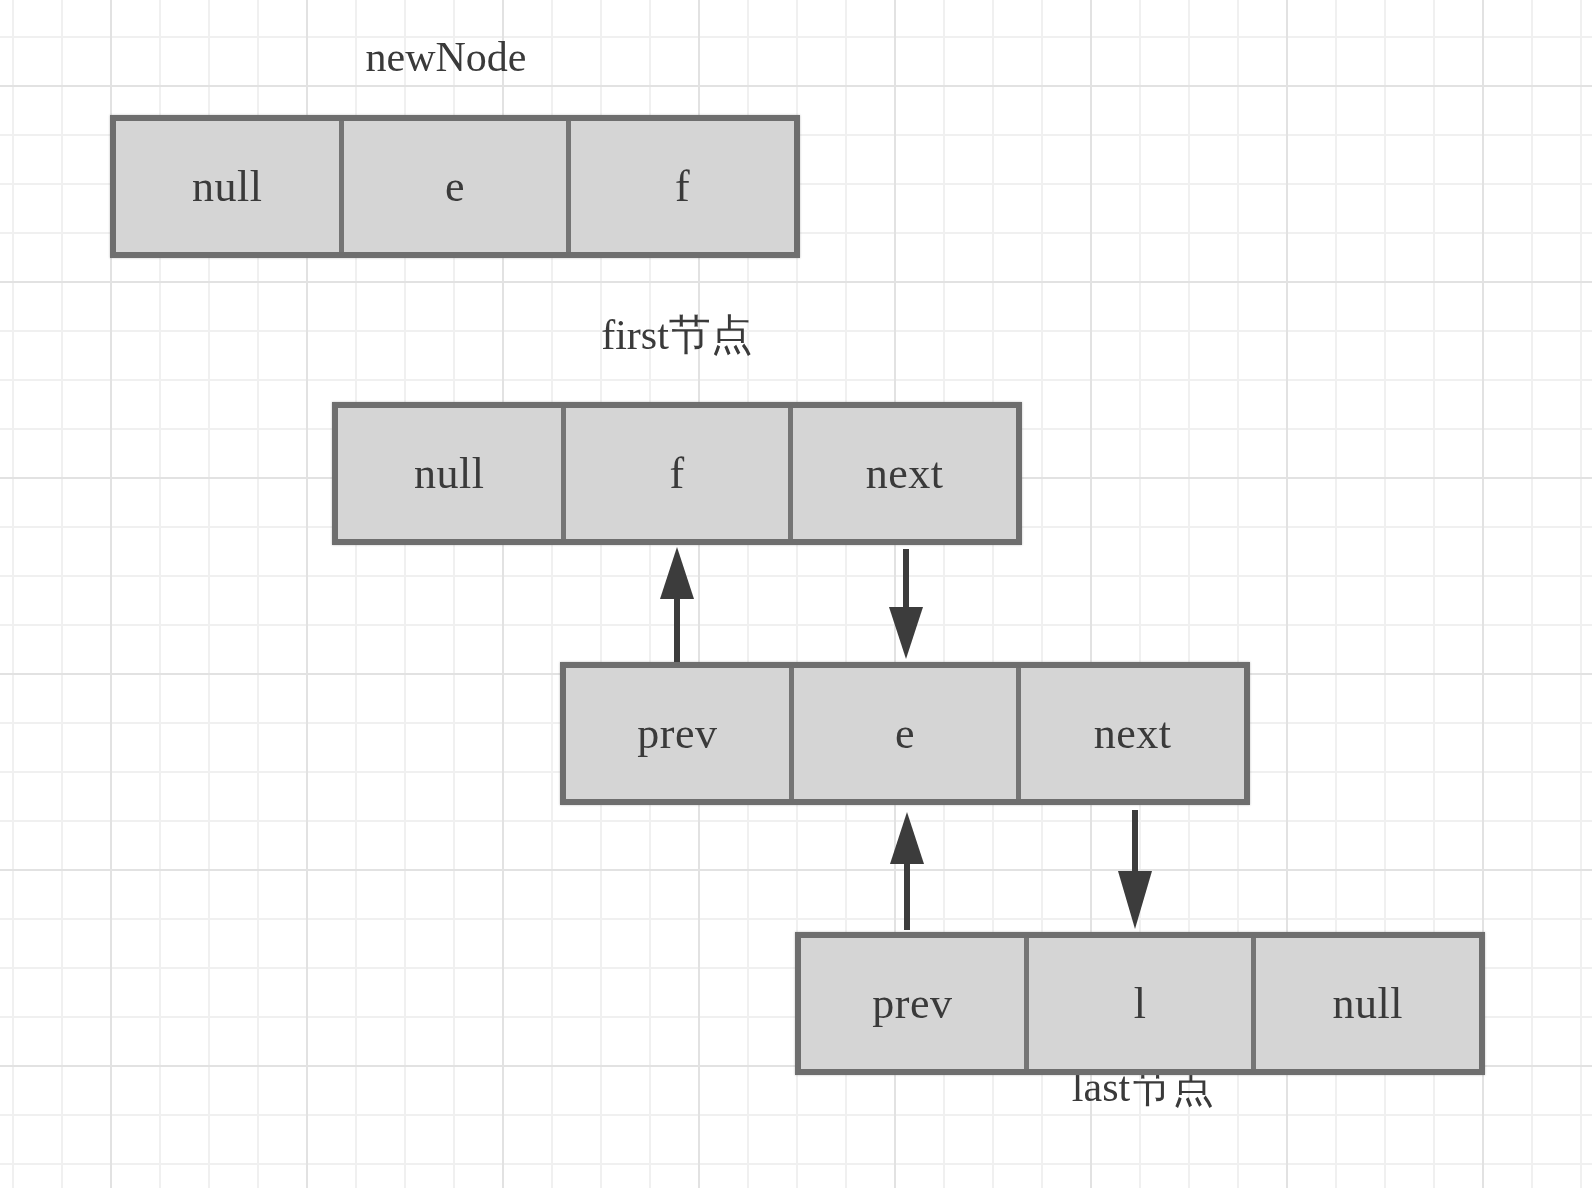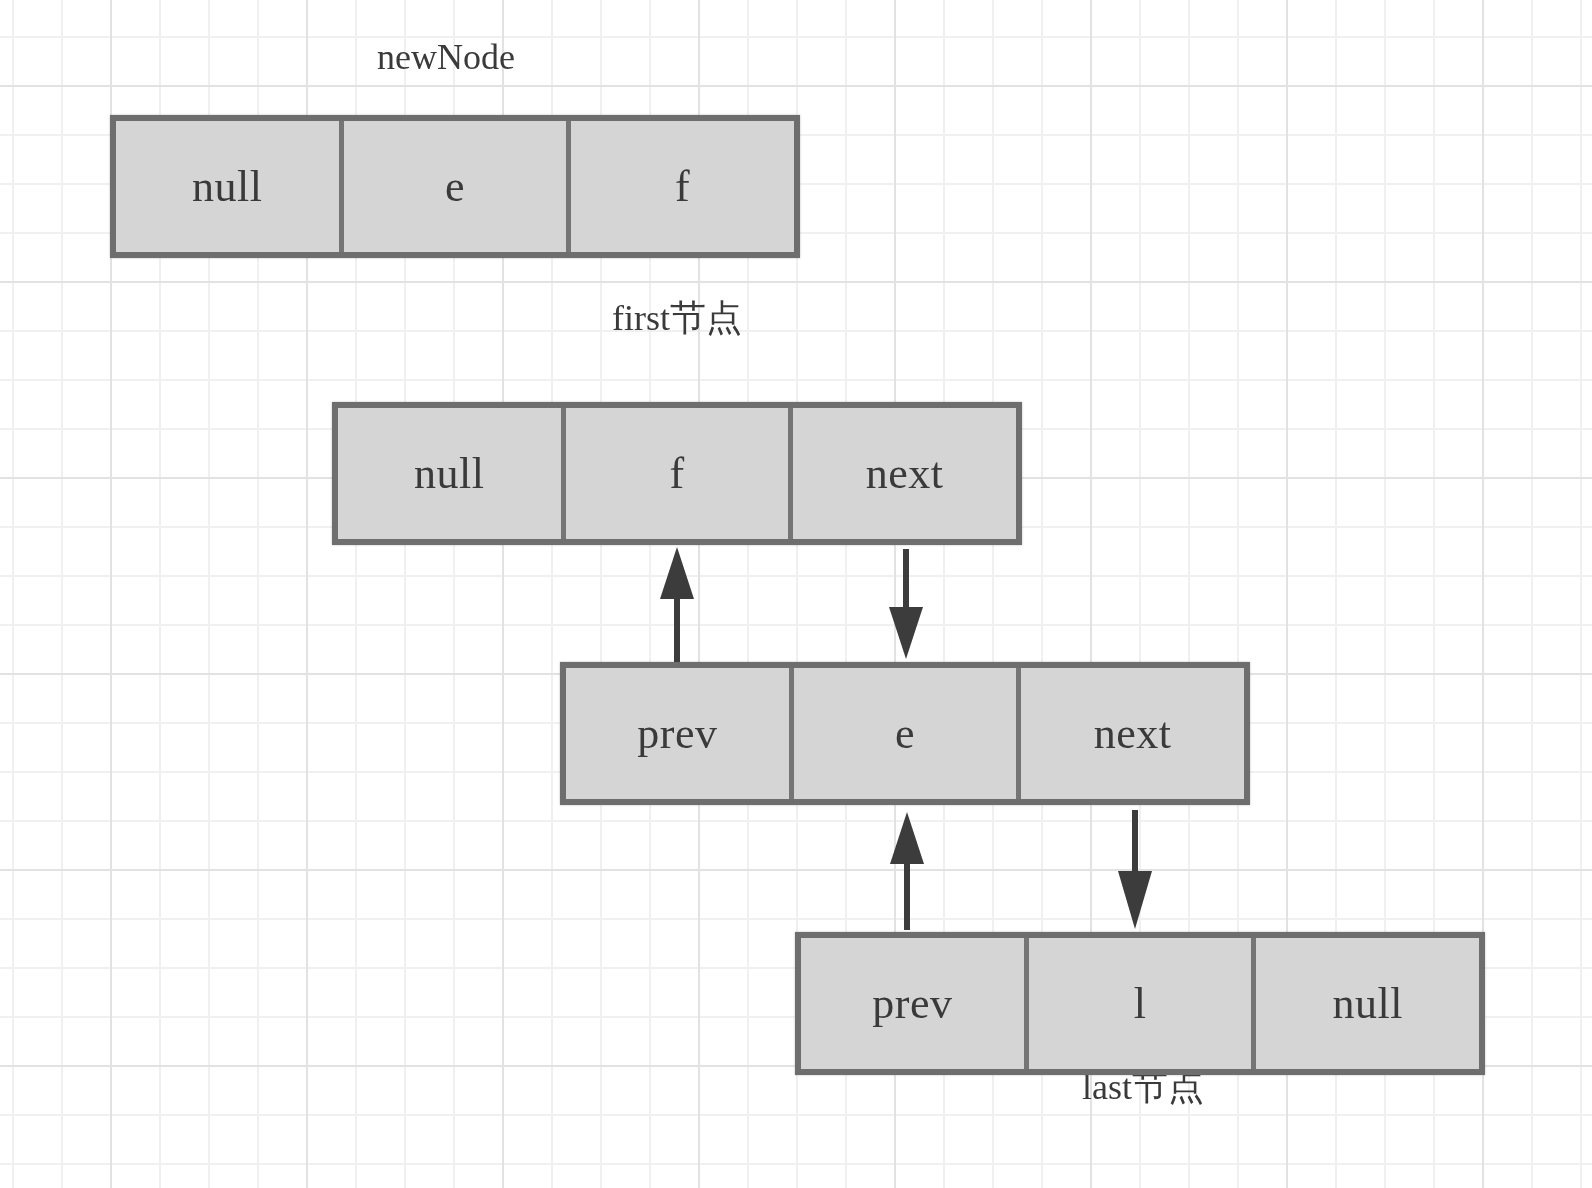--- a/index.html
+++ b/index.html
@@ -50,27 +50,27 @@
   }
 
   #node-newnode { left: 110px; top: 115px; width: 690px; height: 143px; }
   #node-first   { left: 332px; top: 402px; width: 690px; height: 143px; }
   #node-middle  { left: 560px; top: 662px; width: 690px; height: 143px; }
   #node-last    { left: 795px; top: 932px; width: 690px; height: 143px; }
 
   .float-label {
     position: absolute;
     transform: translate(-50%, -50%);
-    font-size: 36px;
+    font-size: 42px;
     line-height: 1;
     white-space: nowrap;
     color: #3a3a3a;
   }
   #label-newnode { left: 446px;  top: 57px;  }
-  #label-first   { left: 677px;  top: 318px; }
+  #label-first   { left: 677px;  top: 335px; }
   #label-last    { left: 1143px; top: 1087px; }
 
   .arrow-layer {
     position: absolute;
     left: 0; top: 0;
     width: 1592px;
     height: 1188px;
     pointer-events: none;
   }
   .arrow-layer .shaft {

